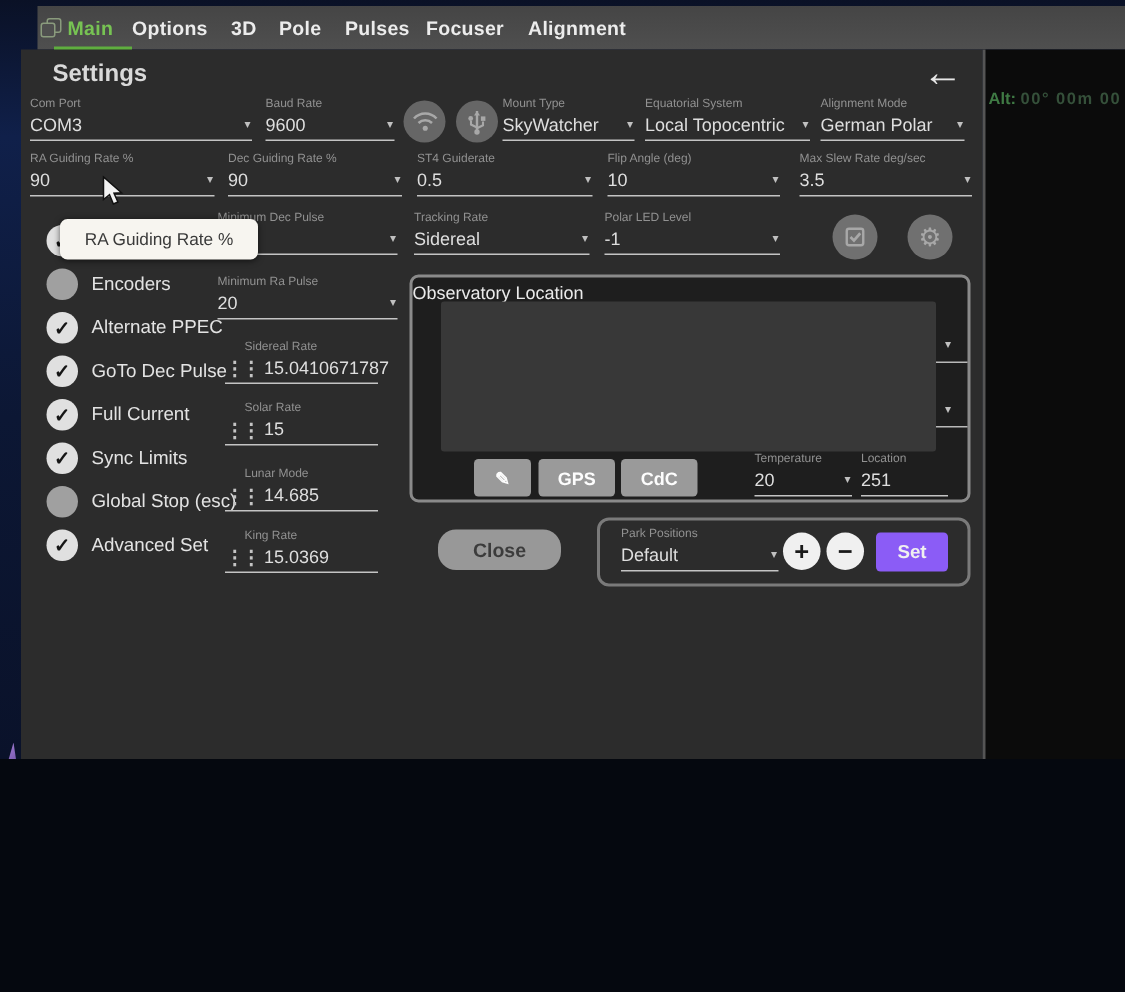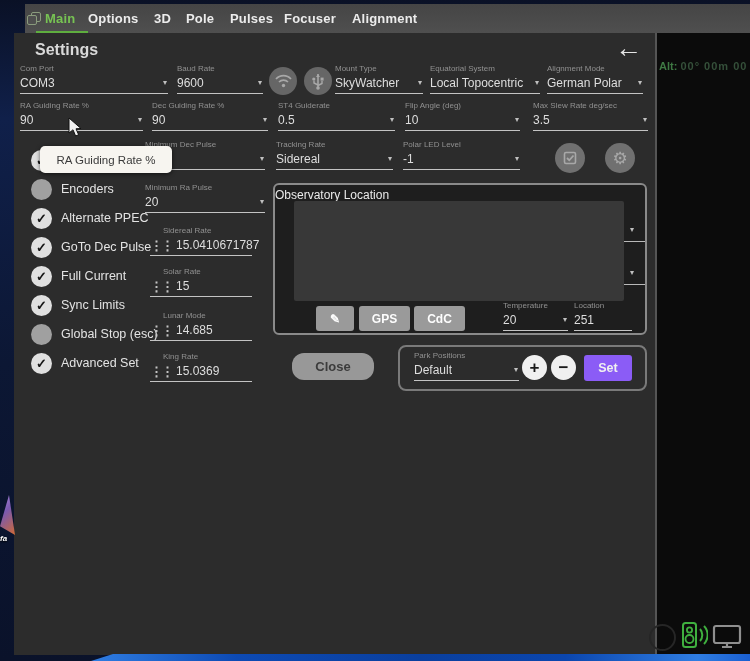--- a/index.html
+++ b/index.html
@@ -1,16 +1,16 @@
 <!DOCTYPE html>
 <html><head>
 <meta charset="utf-8">
 <style>
   html,body{margin:0;padding:0;background:#05080f;}
-  .screen{position:relative;width:750px;height:661px;overflow:hidden;
+  .screen{position:relative;width:750px;height:506px;overflow:hidden;
     font-family:"Liberation Sans",sans-serif;
     background:linear-gradient(180deg,#0a1126 0%,#10204a 18%,#0c1734 55%,#0a122a 100%);}
 
   
   .menubar{position:absolute;left:25px;top:4px;width:725px;height:29px;
     background:linear-gradient(180deg,#454545,#4f4f4f);}
   .menu-item{position:absolute;top:0;height:29px;line-height:29px;
     font-size:13px;font-weight:bold;color:#ececec;letter-spacing:.2px;cursor:default;}
   .menu-item.active{color:#77c353;}
   .menu-underline{position:absolute;height:3px;background:#5fae3f;bottom:-1px;}

